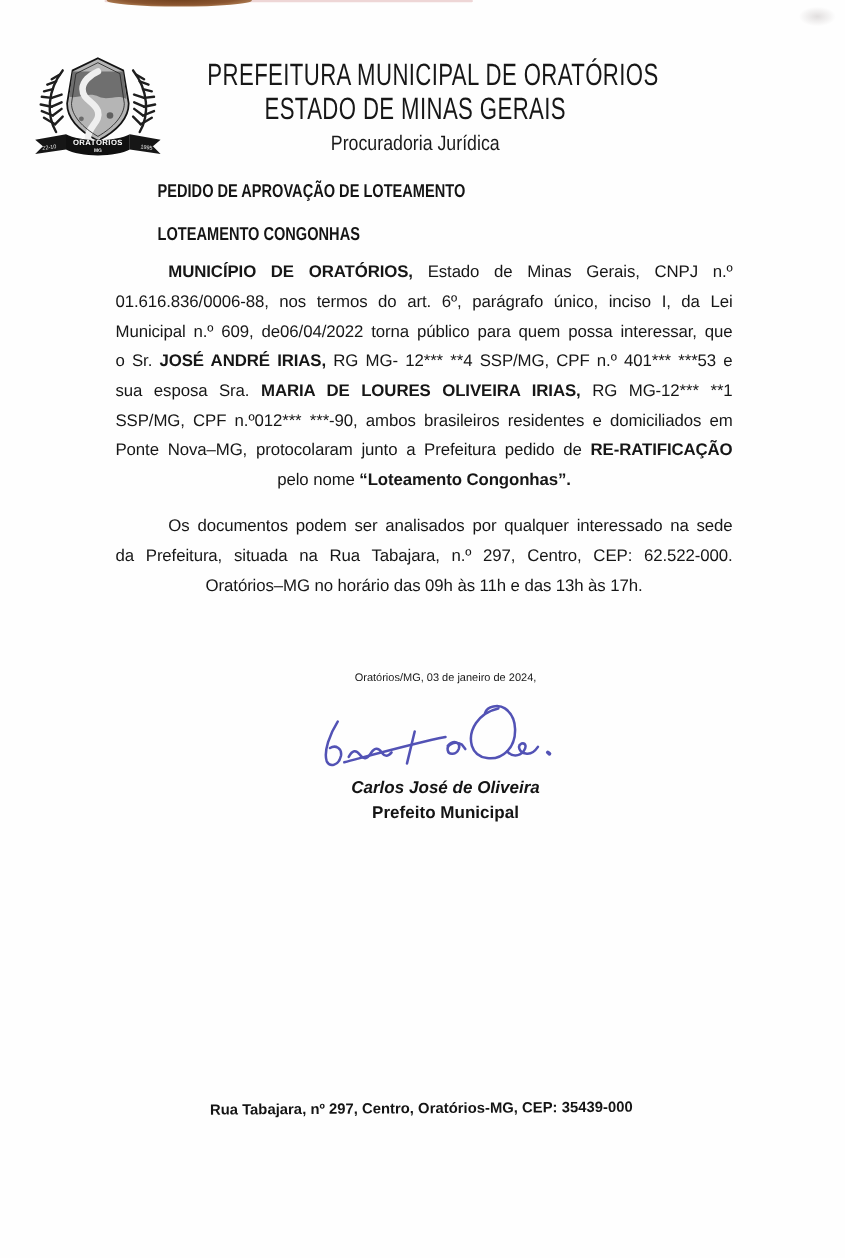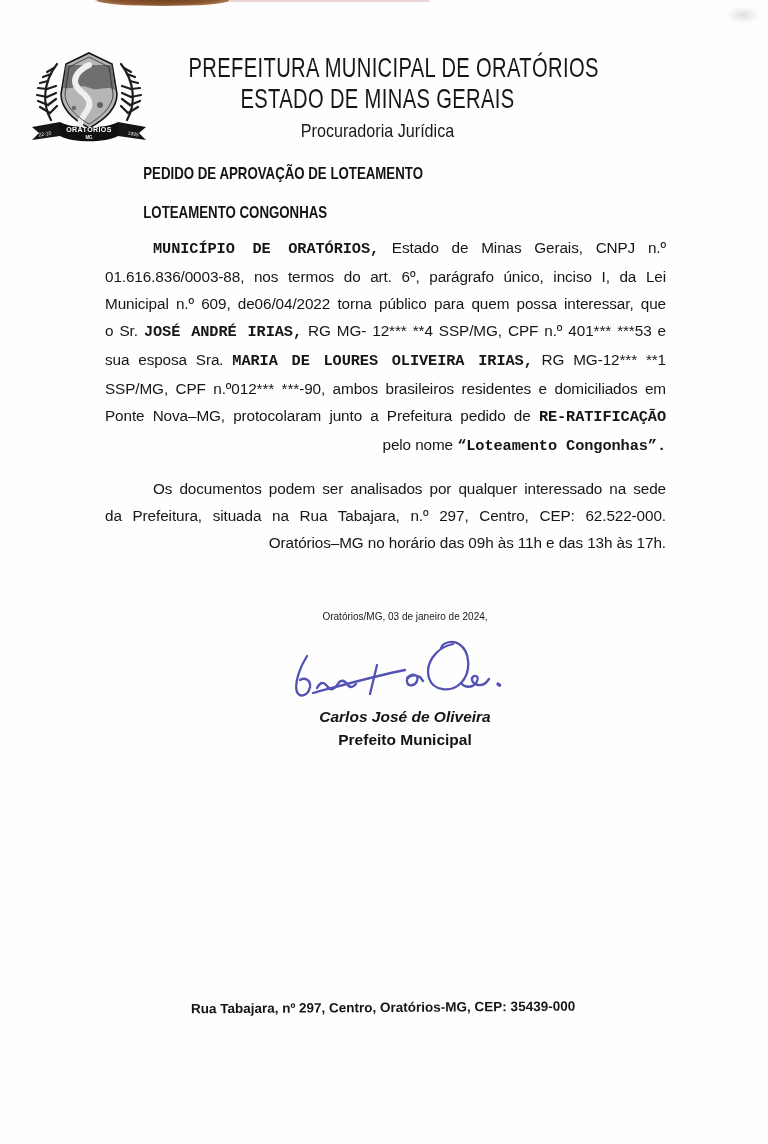--- a/index.html
+++ b/index.html
@@ -28,24 +28,24 @@
   
   .titles { position:absolute; left:80px; top:164px; width:575px; }
   .doc-title { font-weight:700; font-size:17px; line-height:20px; white-space:nowrap;
     transform:scaleX(0.78); transform-origin:50% 50%; color:#141414; }
   .doc-title + .doc-title { margin-top:19px; }
 
   
   .bodytext { position:absolute; left:105px; top:234px; width:561px;
     font-size:15.3px; line-height:27px; color:#161616; letter-spacing:-0.1px; }
   .para + .para { margin-top:15px; }
-  .tline { text-align:right; }
+  .tline { text-align:center; }
   .tline.just { text-align:justify; text-align-last:justify; }
   .tline.indent { text-indent:48px; }
-  .b { font-weight:700;font-family:Liberation Mono, monospace; }
+  .b { font-weight:700; }
 
   .dateline { position:absolute; left:105px; top:611px; width:600px; text-align:center;
     font-size:10px; color:#181818; }
 
   .signature-svg { position:absolute; left:283px; top:636px; width:228px; height:74px; }
 
   .sig-name, .sig-role { position:absolute; left:105px; width:600px; text-align:center;
     font-weight:700; font-size:15.5px; color:#141414; }
   .sig-name { top:708px;font-style:italic; }
   .sig-role { top:731px; }
@@ -105,21 +105,21 @@
   </div>
 
   <div class="titles">
     <div class="doc-title">PEDIDO DE APROVAÇÃO DE LOTEAMENTO</div>
     <div class="doc-title">LOTEAMENTO CONGONHAS</div>
   </div>
 
   <div class="bodytext">
     <div class="para">
         <div class="tline just indent"><span class="b">MUNICÍPIO DE ORATÓRIOS,</span><span> Estado de Minas Gerais, CNPJ n.º</span></div>
-        <div class="tline just"><span>01.616.836/0003-88, nos termos do art. 6º, parágrafo único, inciso I, da Lei</span></div>
+        <div class="tline just"><span>01.616.836/0006-88, nos termos do art. 6º, parágrafo único, inciso I, da Lei</span></div>
         <div class="tline just"><span>Municipal n.º 609, de06/04/2022 torna público para quem possa interessar, que</span></div>
         <div class="tline just"><span>o Sr. </span><span class="b">JOSÉ ANDRÉ IRIAS,</span><span> RG MG- 12*** **4 SSP/MG, CPF n.º 401*** ***53 e</span></div>
         <div class="tline just"><span>sua esposa Sra. </span><span class="b">MARIA DE LOURES OLIVEIRA IRIAS,</span><span> RG MG-12*** **1</span></div>
         <div class="tline just"><span>SSP/MG, CPF n.º012*** ***-90, ambos brasileiros residentes e domiciliados em</span></div>
         <div class="tline just"><span>Ponte Nova–MG, protocolaram junto a Prefeitura pedido de </span><span class="b">RE-RATIFICAÇÃO</span></div>
         <div class="tline"><span>pelo nome </span><span class="b">“Loteamento Congonhas”.</span></div>
       </div>
     <div class="para">
         <div class="tline just indent"><span>Os documentos podem ser analisados por qualquer interessado na sede</span></div>
         <div class="tline just"><span>da Prefeitura, situada na Rua Tabajara, n.º 297, Centro, CEP: 62.522-000.</span></div>

